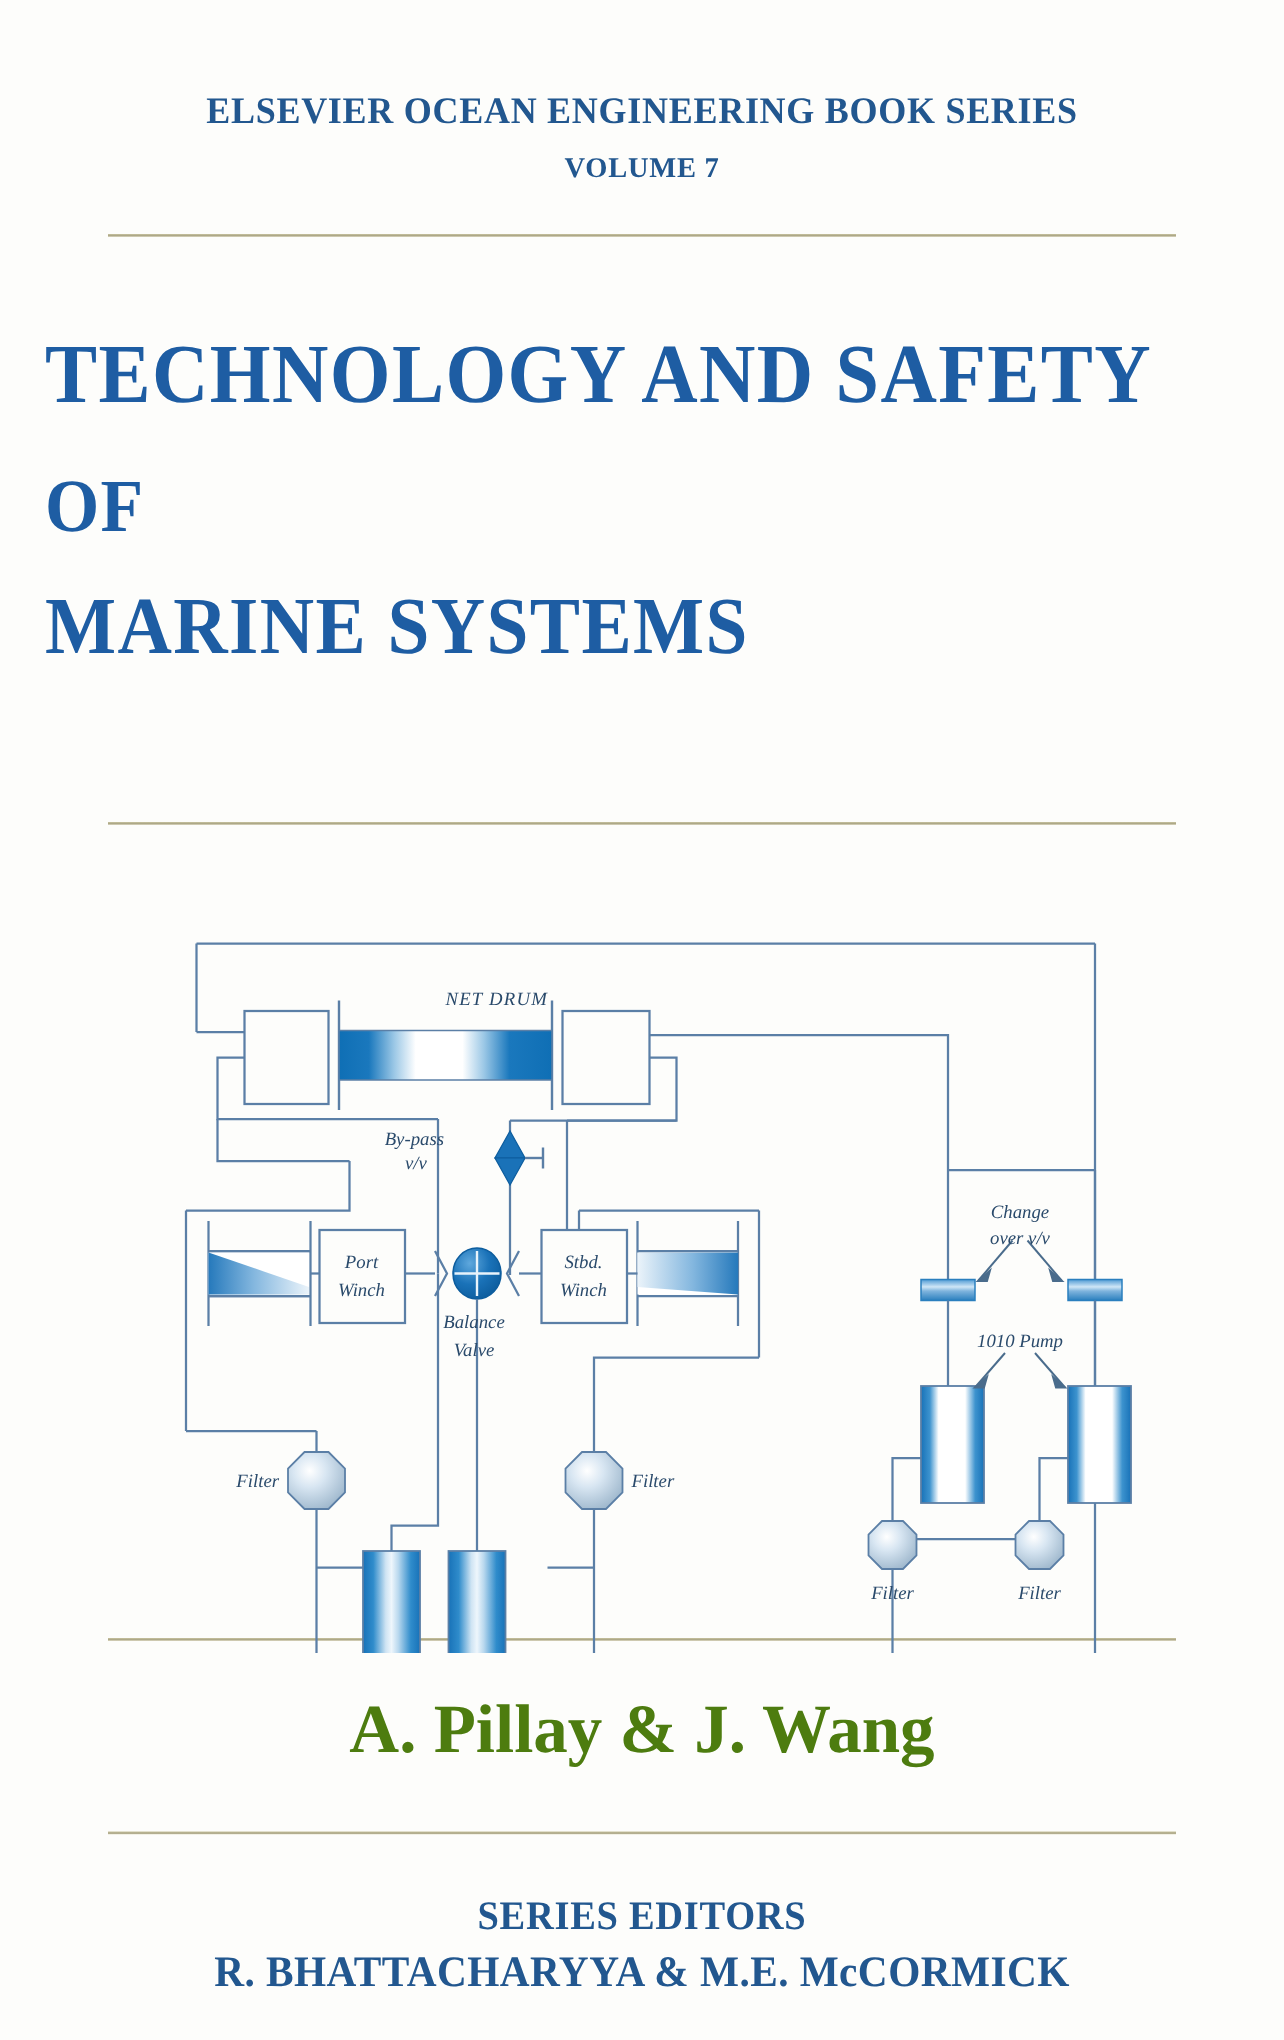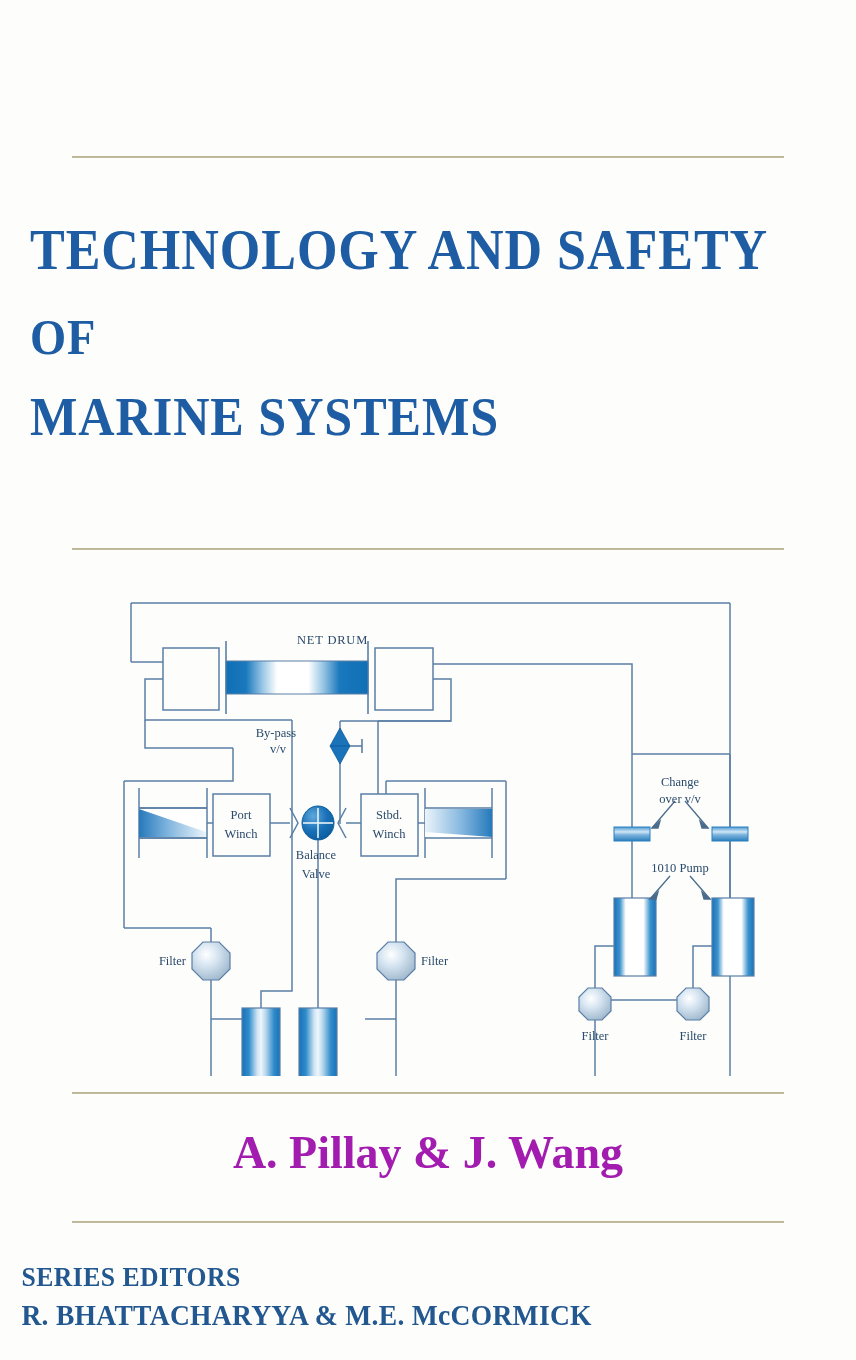--- a/index.html
+++ b/index.html
@@ -97,30 +97,30 @@
   
   .authors {
     position: absolute;
     top: 1126px;
     left: 0;
     right: 0;
     text-align: center;
     font-family: "Liberation Serif", "DejaVu Serif", serif;
     font-weight: bold;
     font-size: 46px;
-    color: #a21caf;
+    color: #4d7c0f;
   }
 
   
   .editors {
     position: absolute;
     top: 1262px;
     left: 0;
     right: 0;
-    text-align: left;
+    text-align: center;
   }
   .editors-heading {
     font-family: "Liberation Serif", "DejaVu Serif", serif;
     font-weight: bold;
     font-size: 27px;
     color: #22578f;
     transform: scaleX(0.95);
     margin: 0 0 6px 0;
     letter-spacing: 0.5px;
   }
@@ -130,41 +130,46 @@
     font-size: 29px;
     color: #22578f;
     transform: scaleX(0.95);
     margin: 0;
     letter-spacing: 0.3px;
   }
 
   
   .diagram-wrap {
     position: absolute;
-    top: 576px;
+    top: 602px;
     left: 118px;
     width: 640px;
     height: 500px;
+    font-style: italic;
   }
   .diagram-wrap svg { display: block; }
   .dg-label {
     font-family: "Liberation Serif", "DejaVu Serif", serif;
     fill: #2a4a6b;
   }
 </style>
 </head>
 <body>
 
 <div class="cover">
 
   <div class="rule rule-1"></div>
   <div class="rule rule-2"></div>
   <div class="rule rule-3"></div>
   <div class="rule rule-4"></div>
 
+  <div class="series-block">
+    <div class="series-title">ELSEVIER OCEAN ENGINEERING BOOK SERIES</div>
+    <div class="series-volume">VOLUME 7</div>
+  </div>
 
   <div class="title-block">
     <div class="title-line title-l1">TECHNOLOGY AND SAFETY</div>
     <div class="title-line title-l2">OF</div>
     <div class="title-line title-l3">MARINE SYSTEMS</div>
   </div>
 
   <div class="diagram-wrap">
     <svg width="640" height="500" viewBox="0 0 640 500" xmlns="http://www.w3.org/2000/svg">
       <defs>

